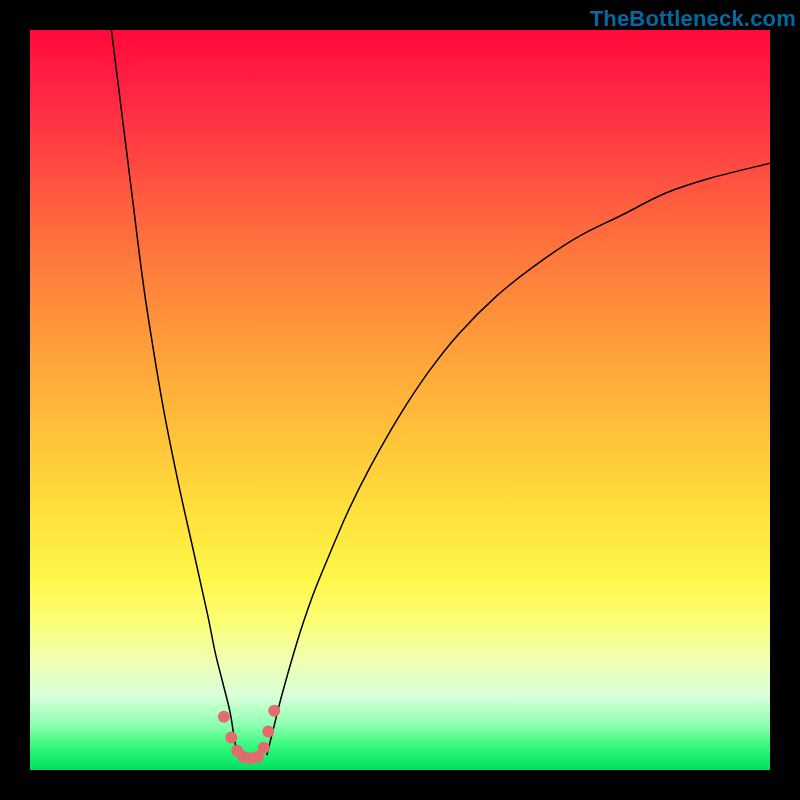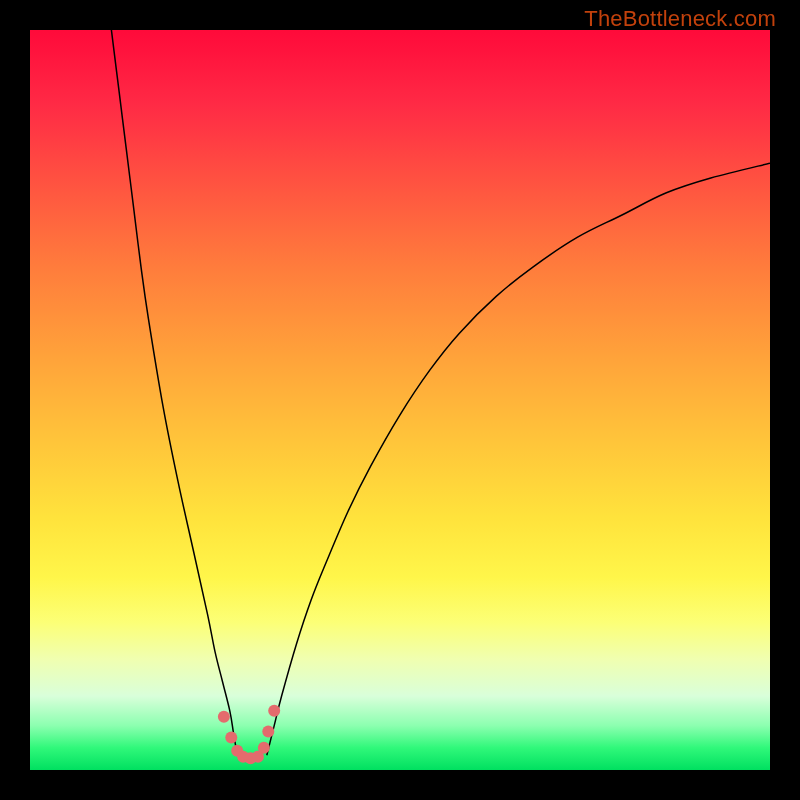--- a/index.html
+++ b/index.html
@@ -47,24 +47,24 @@
   #curve {
     position: absolute;
     top: 0;
     left: 0;
     width: 740px;
     height: 740px;
   }
   .watermark {
     position: absolute;
     top: 6px;
-    right: 24px;
-    color: #c2410c;
+    right: 4px;
+    color: #0369a1;
     font-size: 22px;
-    font-weight: 400;
+    font-weight: 700;
     letter-spacing: 0.2px;
   }
 </style>
 </head>
 <body>
 
 <div class="frame">
   <div class="plot-area">
     <svg id="curve" viewBox="0 0 740 740">
         <path d="M 81.40 0.00 C 82.73 10.66, 86.14 37.89, 88.80 59.20 C 91.46 80.51, 93.54 97.09, 96.20 118.40 C 98.86 139.71, 100.94 156.29, 103.60 177.60 C 106.26 198.91, 108.34 216.82, 111.00 236.80 C 113.66 256.78, 114.40 263.29, 118.40 288.60 C 122.40 313.91, 127.87 348.10, 133.20 377.40 C 138.53 406.70, 142.67 426.09, 148.00 451.40 C 153.33 476.71, 157.47 494.02, 162.80 518.00 C 168.13 541.98, 173.60 565.95, 177.60 584.60 C 181.60 603.25, 182.34 609.61, 185.00 621.60 C 187.66 633.59, 189.74 640.54, 192.40 651.20 C 195.06 661.86, 197.80 671.48, 199.80 680.80 C 201.80 690.12, 202.17 695.01, 203.50 703.00 C 204.83 710.99, 206.53 721.20, 207.20 725.20" fill="none" stroke="#000000" stroke-width="1.5"></path>

